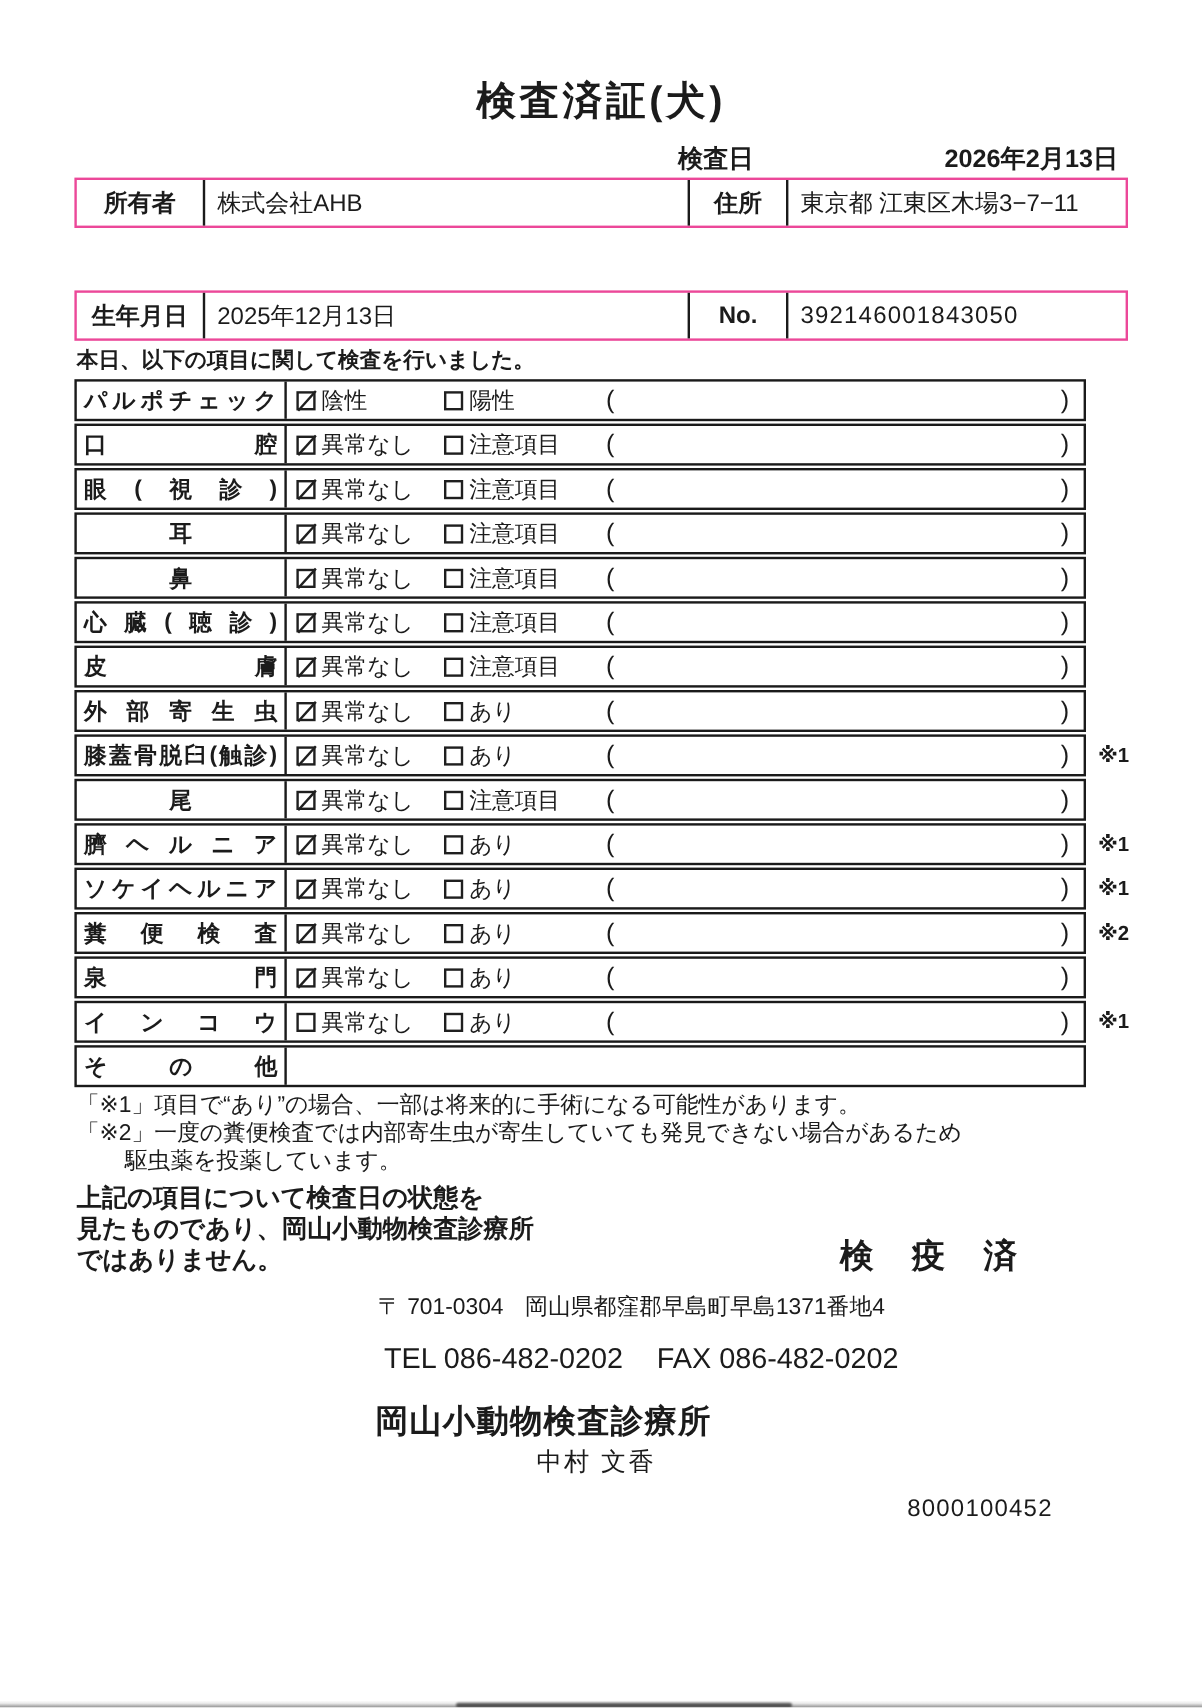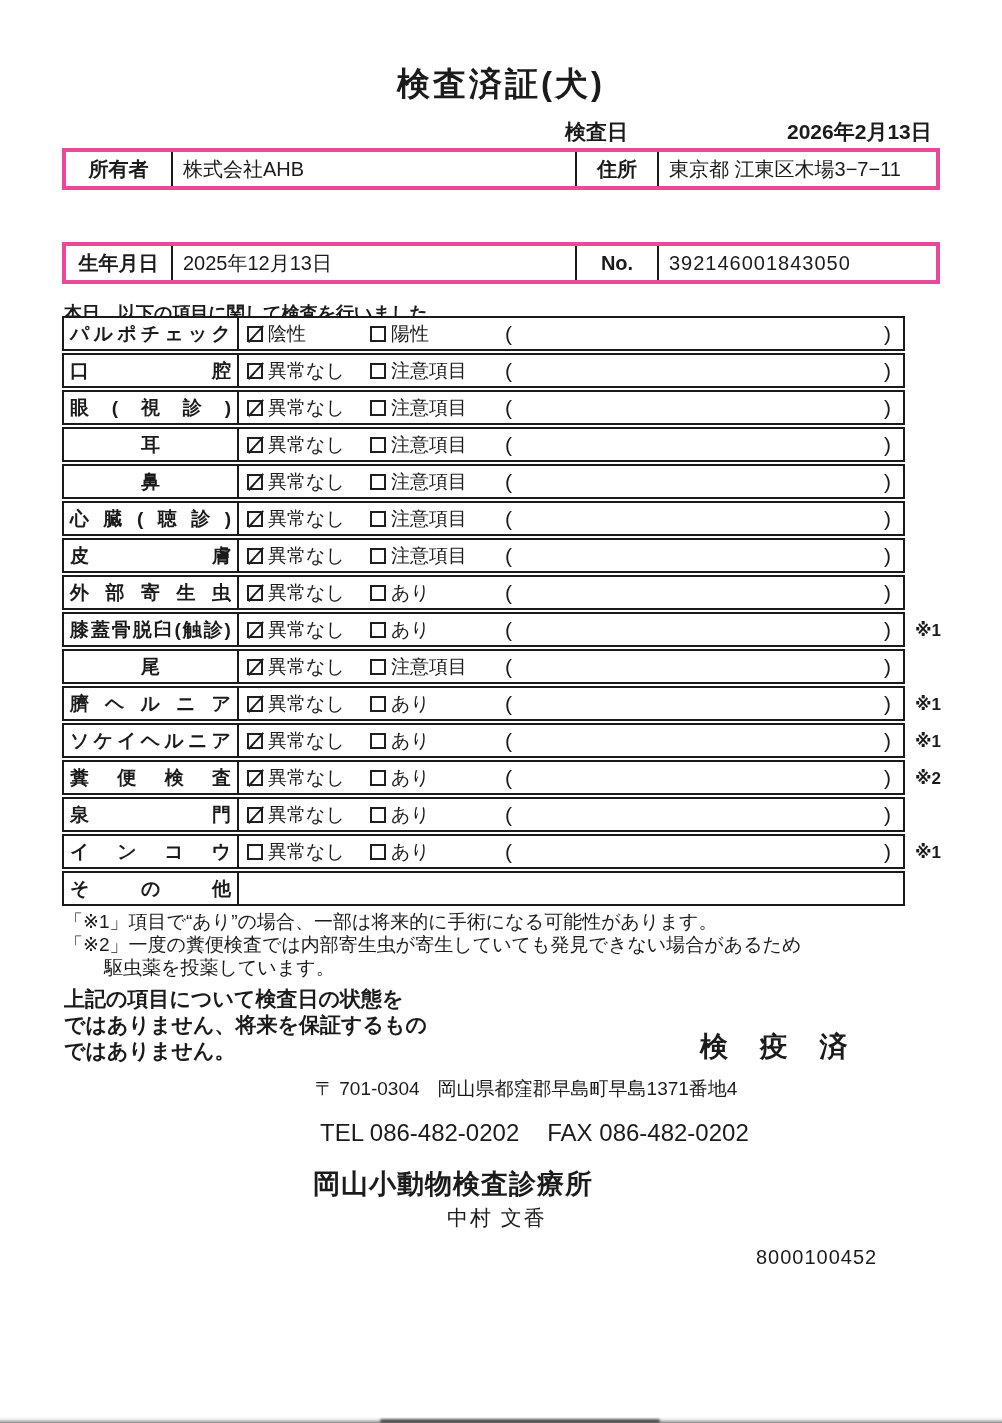--- a/index.html
+++ b/index.html
@@ -15,38 +15,38 @@
   
   .doc-title{
     position:absolute;top:62px;left:0;width:100%;
     text-align:center;font-size:33px;font-weight:700;letter-spacing:3px;
   }
   .exam-date-label{position:absolute;top:118px;left:565px;font-size:21px;font-weight:600;}
   .exam-date-value{position:absolute;top:118px;left:787px;font-size:21px;font-weight:600;}
 
   
   .tbl{position:absolute;left:62px;width:878px;display:flex;box-sizing:border-box;
-       border:4px solid #ec4899;height:42px;background:#fff;}
+       border:2px solid #ec4899;height:42px;background:#fff;}
   .tbl .cell{box-sizing:border-box;display:flex;align-items:center;font-size:20px;
        border-left:2px solid #1a1a1a;overflow:hidden;white-space:nowrap;}
   .tbl .cell:first-child{border-left:none;}
   .cell.lab{justify-content:center;font-weight:600;}
   .cell.val{padding-left:10px;font-weight:500;}
   .w-lab1{width:105px;flex:0 0 auto;}
   .w-val1{width:404px;flex:0 0 auto;}
   .w-lab2{width:82px;flex:0 0 auto;}
   .w-sex{width:92px;flex:0 0 auto;}
   .w-wlab{width:60px;flex:0 0 auto;}
   .w-rest{flex:1 1 auto;}
   .weight-cell{justify-content:flex-end;padding-right:32px;font-weight:500;}
   .weight-unit{font-size:17px;margin-left:14px;position:relative;top:2px;}
   .no-value{font-size:22px;letter-spacing:1px;}
 
   
-  .intro{position:absolute;top:288px;left:64px;font-size:18px;font-weight:700;margin-top:13px;}
+  .intro{position:absolute;top:288px;left:64px;font-size:18px;font-weight:700;}
 
   
   .checklist{position:absolute;top:316px;left:62px;width:843px;}
   .cl-row{position:relative;box-sizing:border-box;height:35px;margin-bottom:2px;
           border:2px solid #1a1a1a;display:flex;background:#fff;}
   .cl-label{box-sizing:border-box;flex:0 0 175px;border-right:2px solid #1a1a1a;
             display:flex;align-items:center;justify-content:space-between;
             padding:0 6px;font-size:19px;font-weight:600;overflow:hidden;}
   .cl-label.center{justify-content:center;}
   .cl-content{position:relative;flex:1 1 auto;}
@@ -433,21 +433,21 @@
     </div>
 
   <div class="notes">
     <div>「※1」項目で“あり”の場合、一部は将来的に手術になる可能性があります。</div>
     <div>「※2」一度の糞便検査では内部寄生虫が寄生していても発見できない場合があるため</div>
     <div class="indent">駆虫薬を投薬しています。</div>
   </div>
 
   <div class="disclaimer">
     <div>上記の項目について検査日の状態を</div>
-    <div>ではありません、将来を保証するもの</div>
+    <div>見たものであり、岡山小動物検査診療所</div>
     <div>ではありません。</div>
   </div>
 
   <div class="stamp">検 疫 済</div>
 
   <div class="postal-line">
     <span>〒 701-0304</span><span class="postal-addr">岡山県都窪郡早島町早島1371番地4</span>
   </div>
   <div class="tel-line">
     <span>TEL 086-482-0202</span><span class="fax">FAX 086-482-0202</span>

